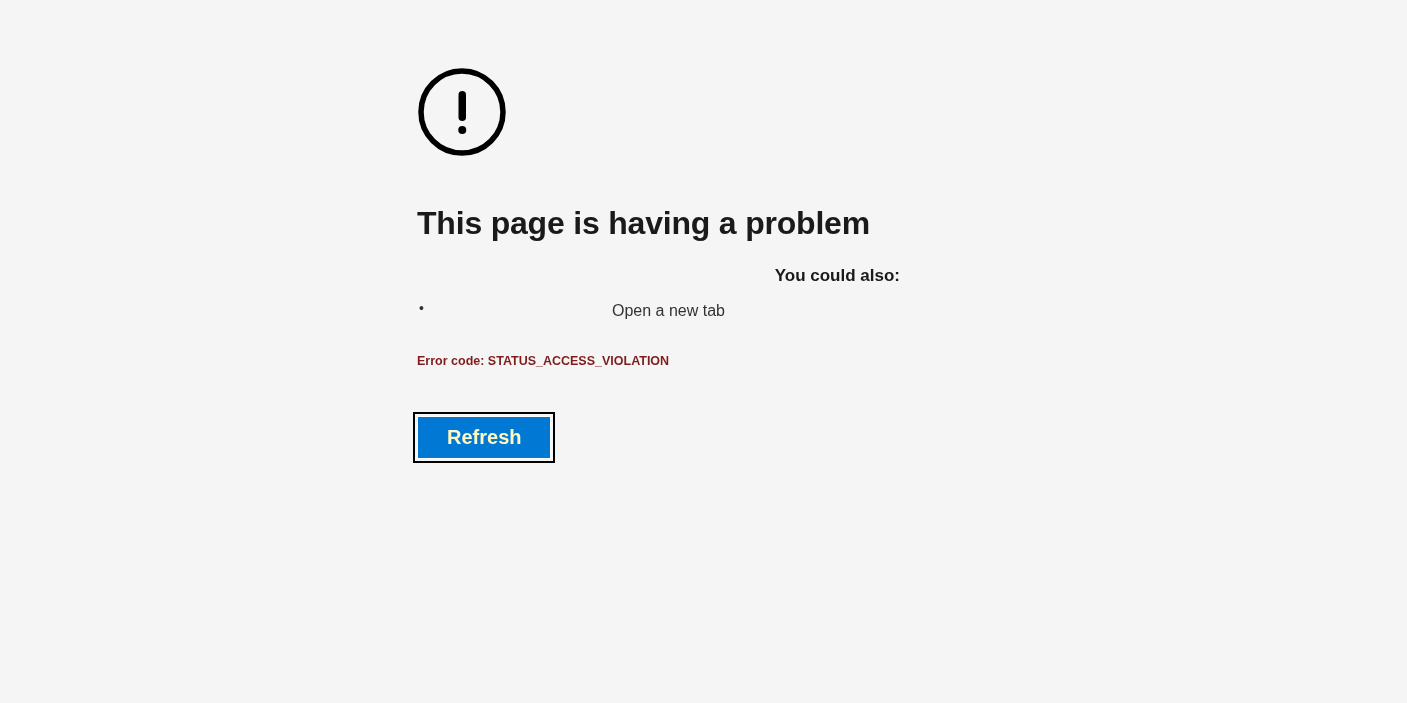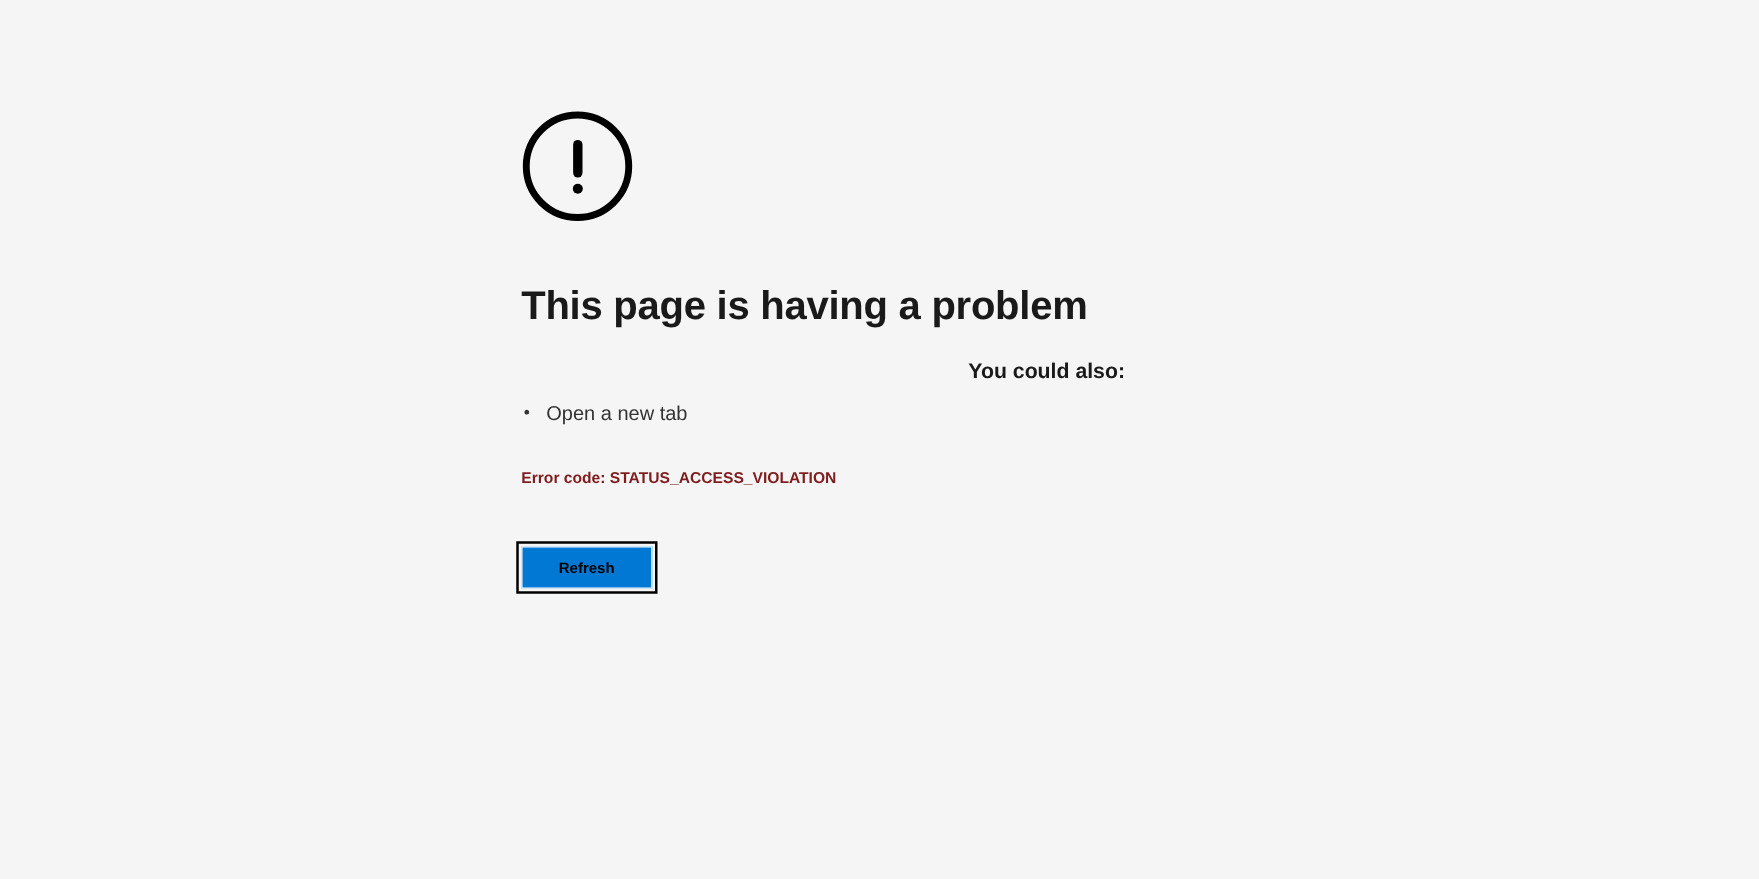--- a/index.html
+++ b/index.html
@@ -9,21 +9,21 @@
     }
     body {
       width: 1407px;
       height: 703px;
       background-color: #f5f5f5;
       font-family: "Segoe UI", Tahoma, Geneva, Verdana, sans-serif;
       color: #1a1a1a;
       overflow: hidden;
     }
     .container {
-      padding-top: 88px;
+      padding-top: 67px;
       padding-left: 417px;
       max-width: 900px;
     }
     .error-icon {
       margin-bottom: 48px;
     }
     .error-icon svg {
       display: block;
     }
     .heading {
@@ -42,20 +42,21 @@
     .subheading {
       font-size: 17px;
       font-weight: 700;
       color: #1a1a1a;
       margin-bottom: 14px;
       text-align: right;
     }
     ul {
       list-style: none;
       margin-bottom: 32px;
+      text-align: center;
     }
     ul li {
       font-size: 16px;
       color: #333;
       line-height: 1.4;
       margin-bottom: 12px;
       position: relative;
       padding-left: 20px;
     }
     ul li::before {
@@ -68,23 +69,23 @@
     }
     .error-code {
       font-size: 12.5px;
       color: #7f1d1d;
       margin-bottom: 48px;
       font-weight: bold;
     }
     .refresh-button {
       display: inline-block;
       background-color: #0078d4;
-      color: #000000;
+      color: #fef9c3;
       border: none;
-      font-size: 12px;
+      font-size: 20px;
       font-weight: 600;
       padding: 10px 30px;
       cursor: pointer;
       font-family: inherit;
       outline: 2px solid #000;
       outline-offset: 2px;
       box-shadow: inset 0 0 0 1px #ffffff;
     }
   </style>
 </head>

